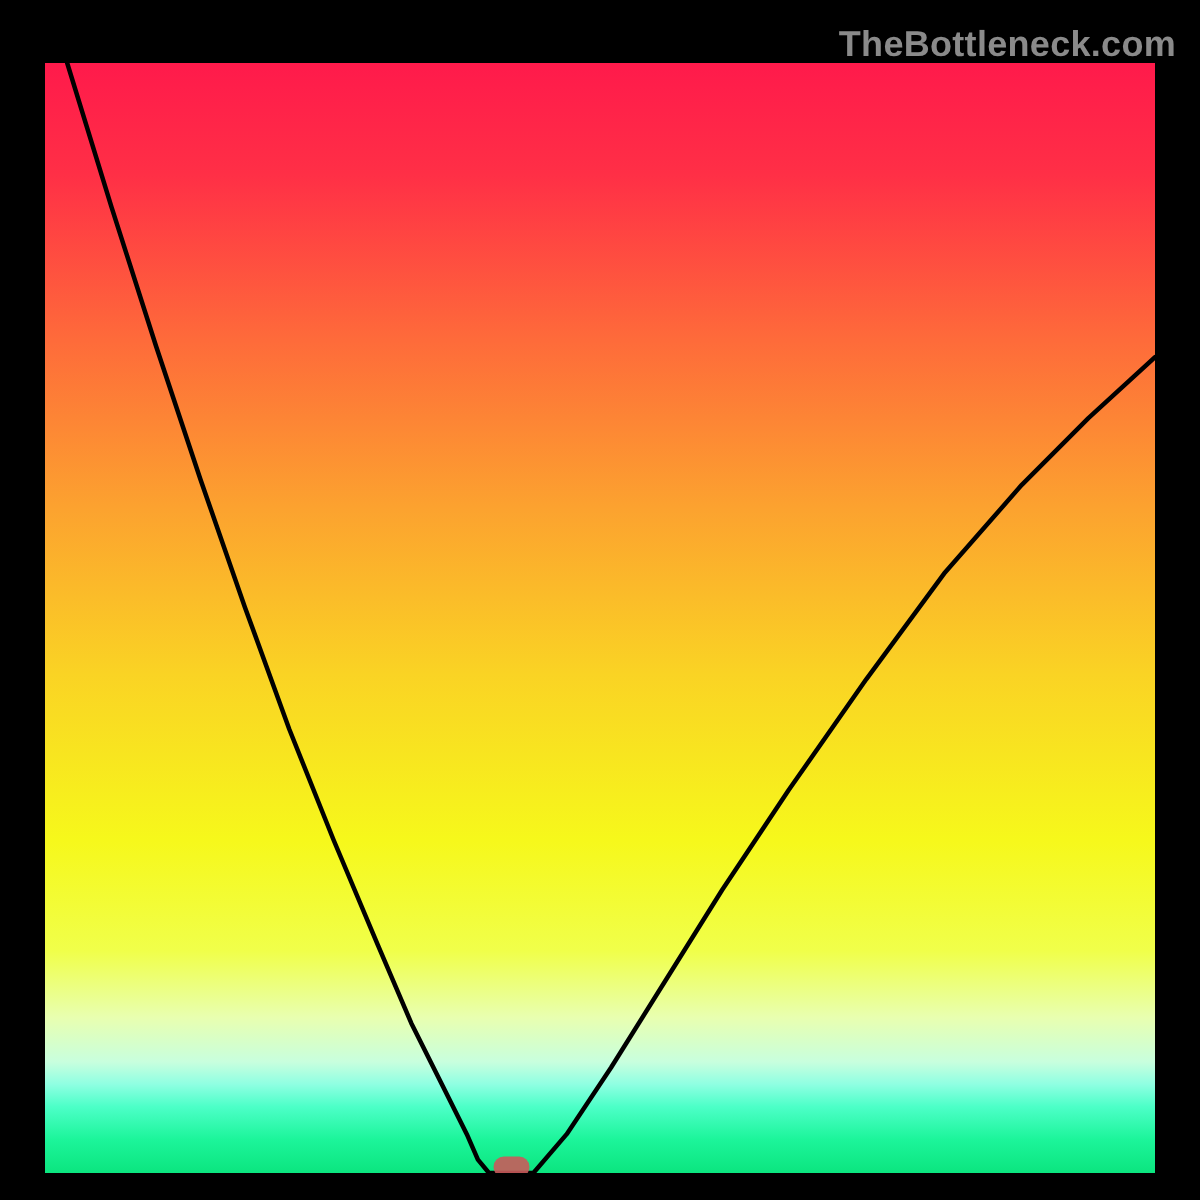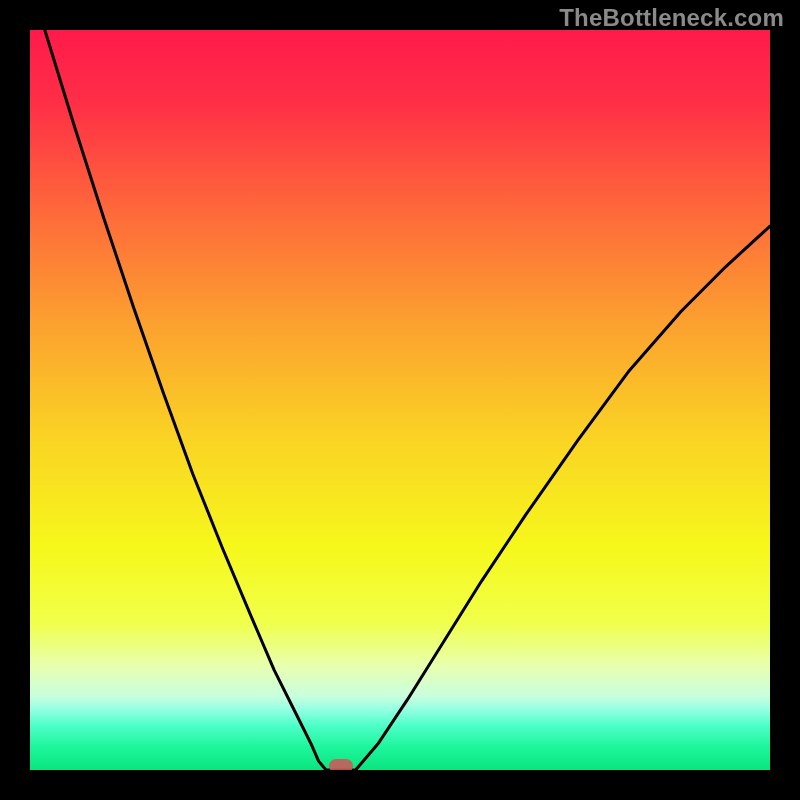--- a/index.html
+++ b/index.html
@@ -7,21 +7,21 @@
     padding: 0;
     width: 800px;
     height: 800px;
     background: #000;
     overflow: hidden;
     font-family: Arial, Helvetica, sans-serif;
   }
   .frame {
     position: absolute;
     left: 0;
-    top: 0;
+    top: 12px;
     width: 800px;
     height: 624px;
     background: #000;
   }
   .plot-area {
     position: absolute;
     left: 30px;
     top: 30px;
     width: 740px;
     height: 740px;

